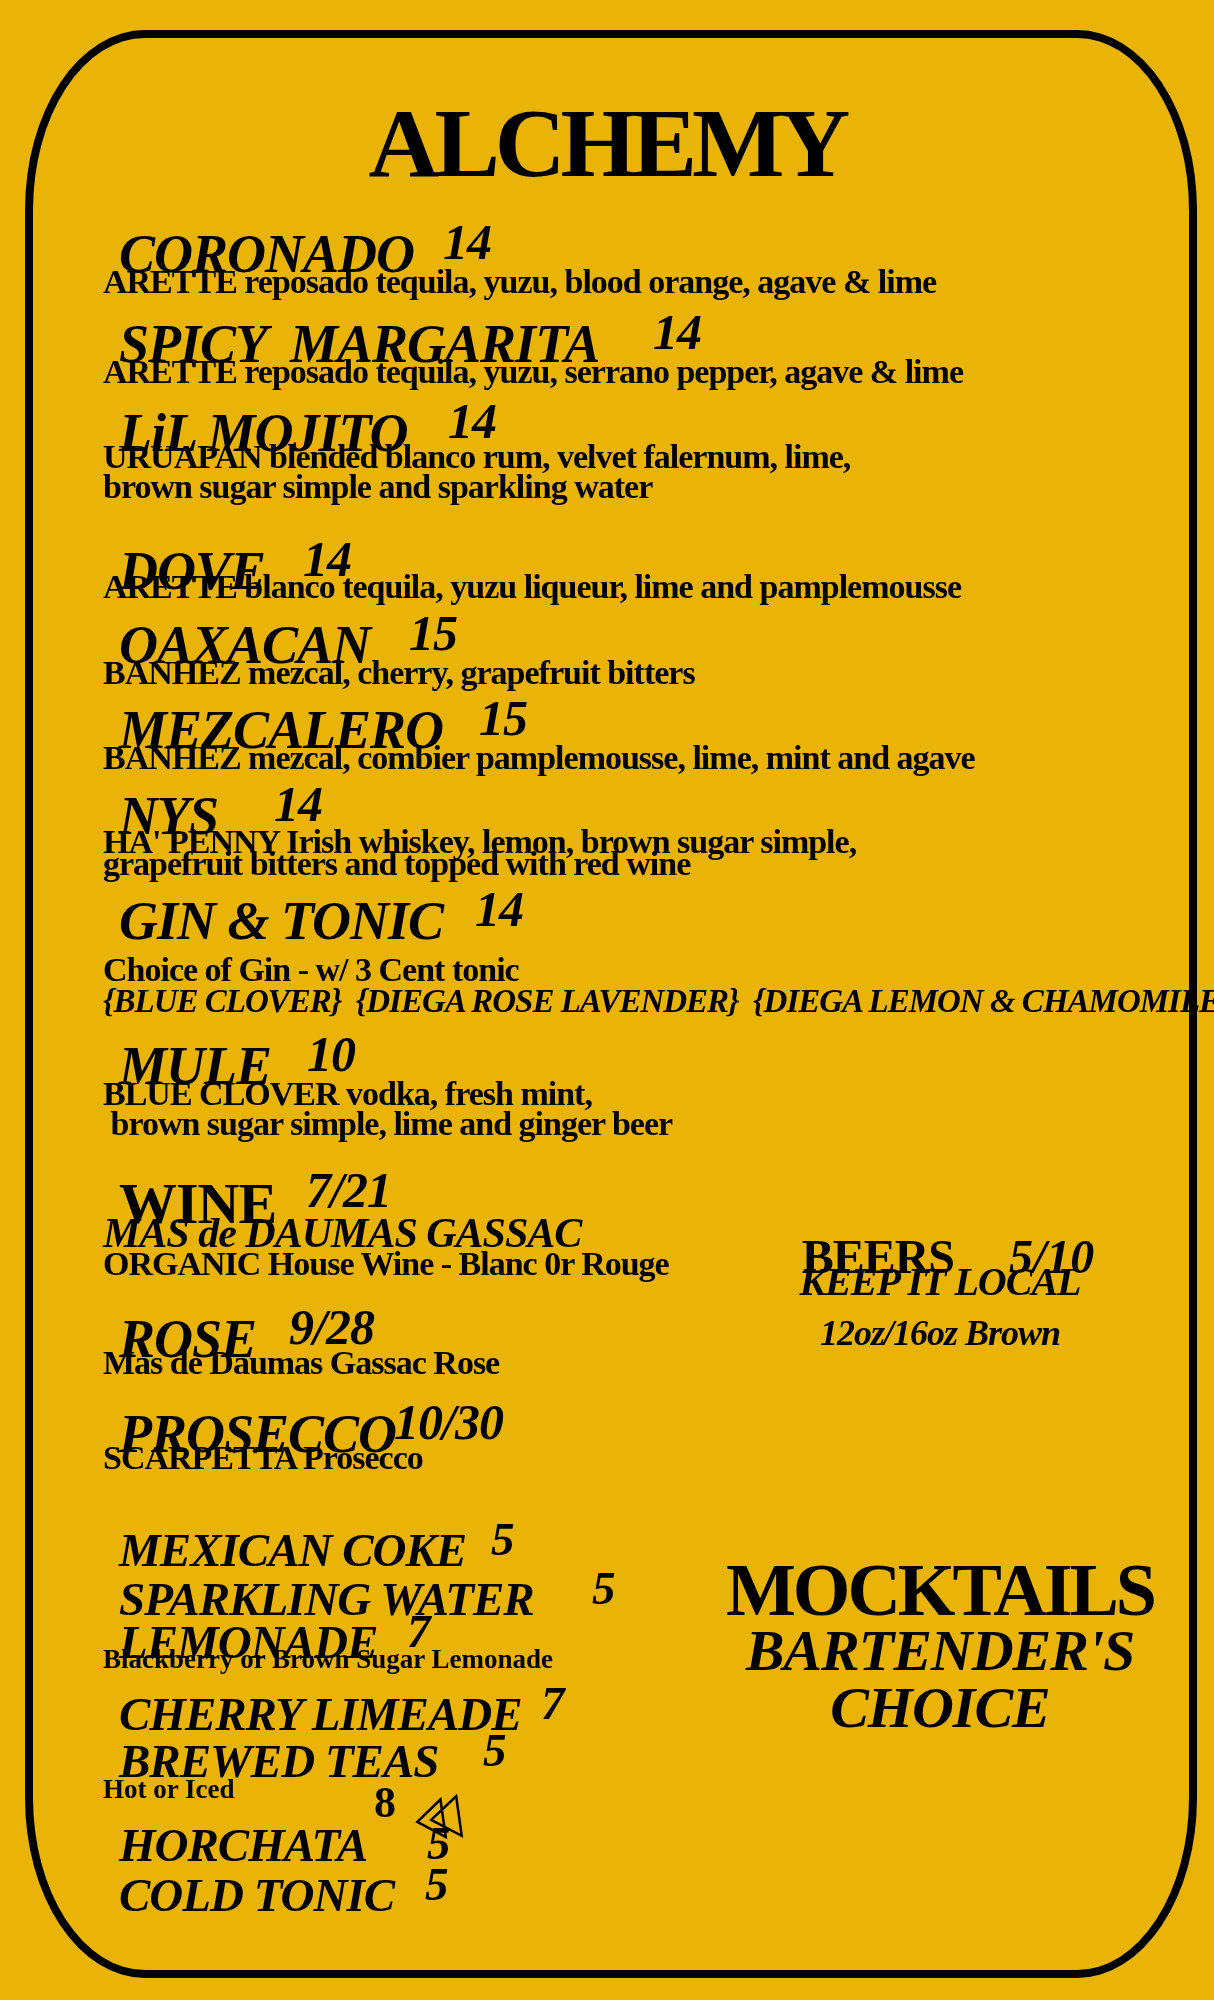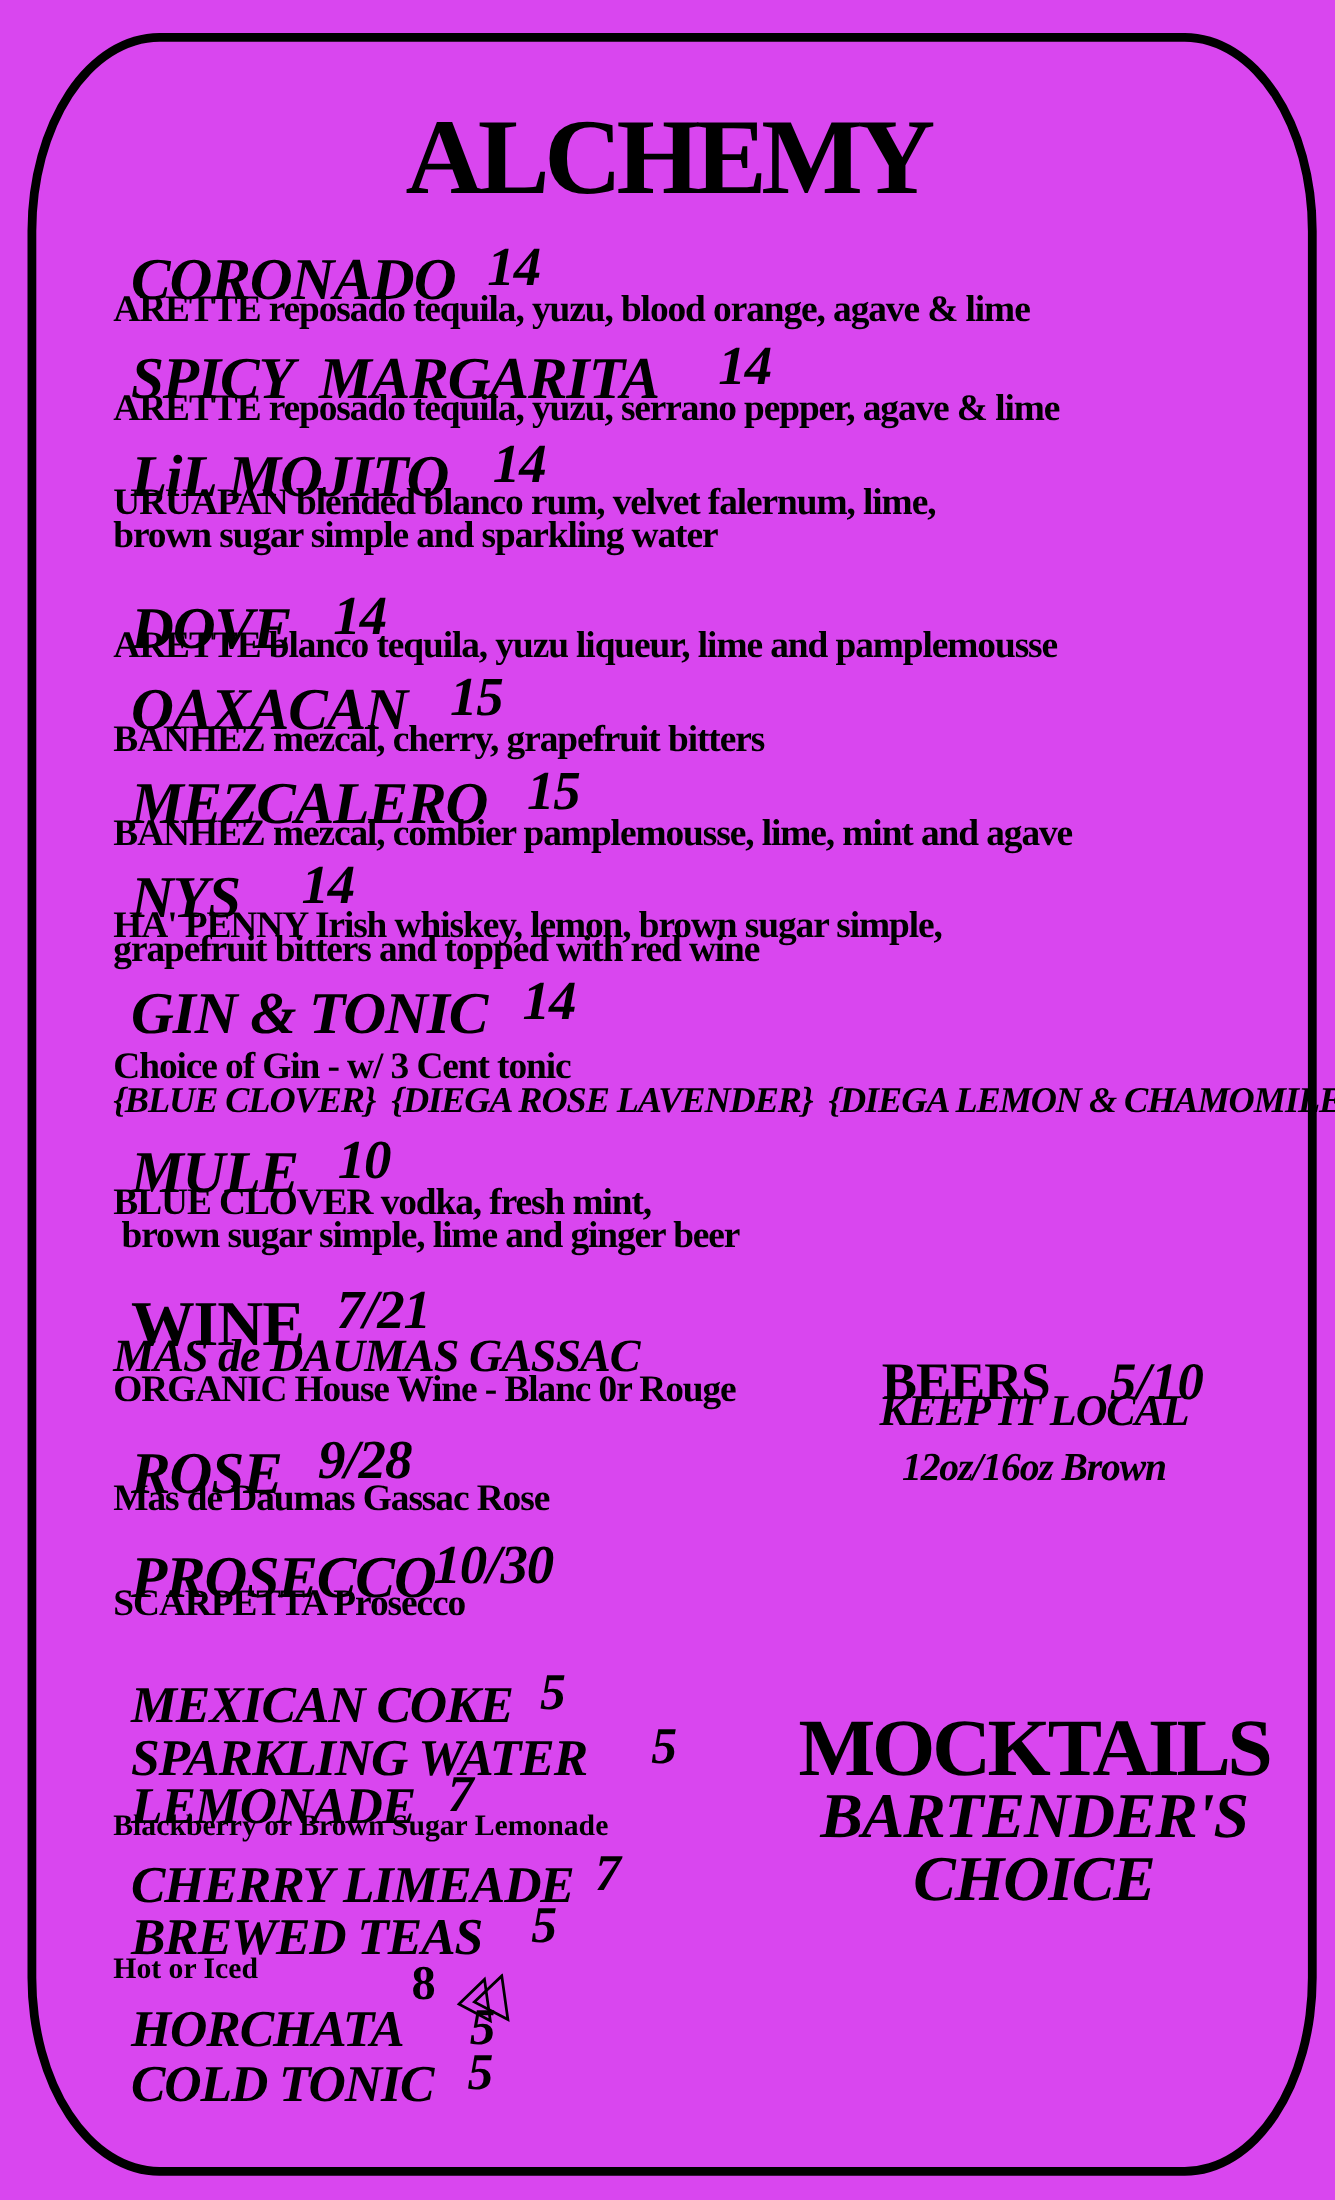--- a/index.html
+++ b/index.html
@@ -1,19 +1,19 @@
 <!DOCTYPE html>
 <html><head>
 <meta charset="utf-8">
 <style>
   html,body{margin:0;padding:0;background:#ffffff;}
   .page{
     position:relative;
     width:1214px;height:2000px;
-    background:#d946ef;
+    background:#eab308;
     font-family:"Liberation Serif", serif;
     color:#000;
     overflow:hidden;
   }
   .border-frame{
     position:absolute;
     left:25px;top:30px;
     width:1156px;height:1932px;
     border:8px solid #000;
     border-radius:120px / 180px;

